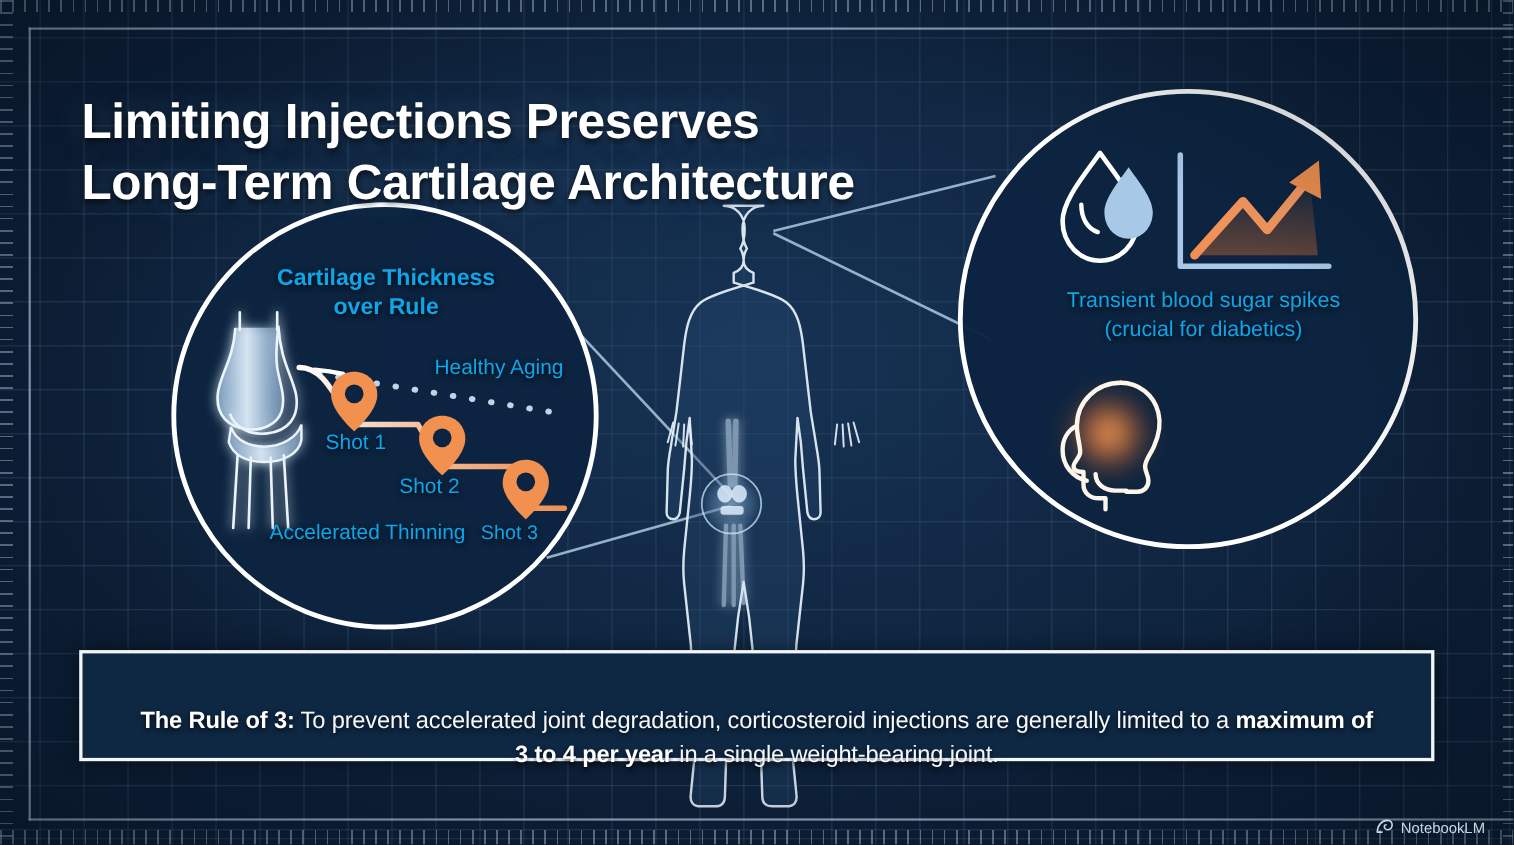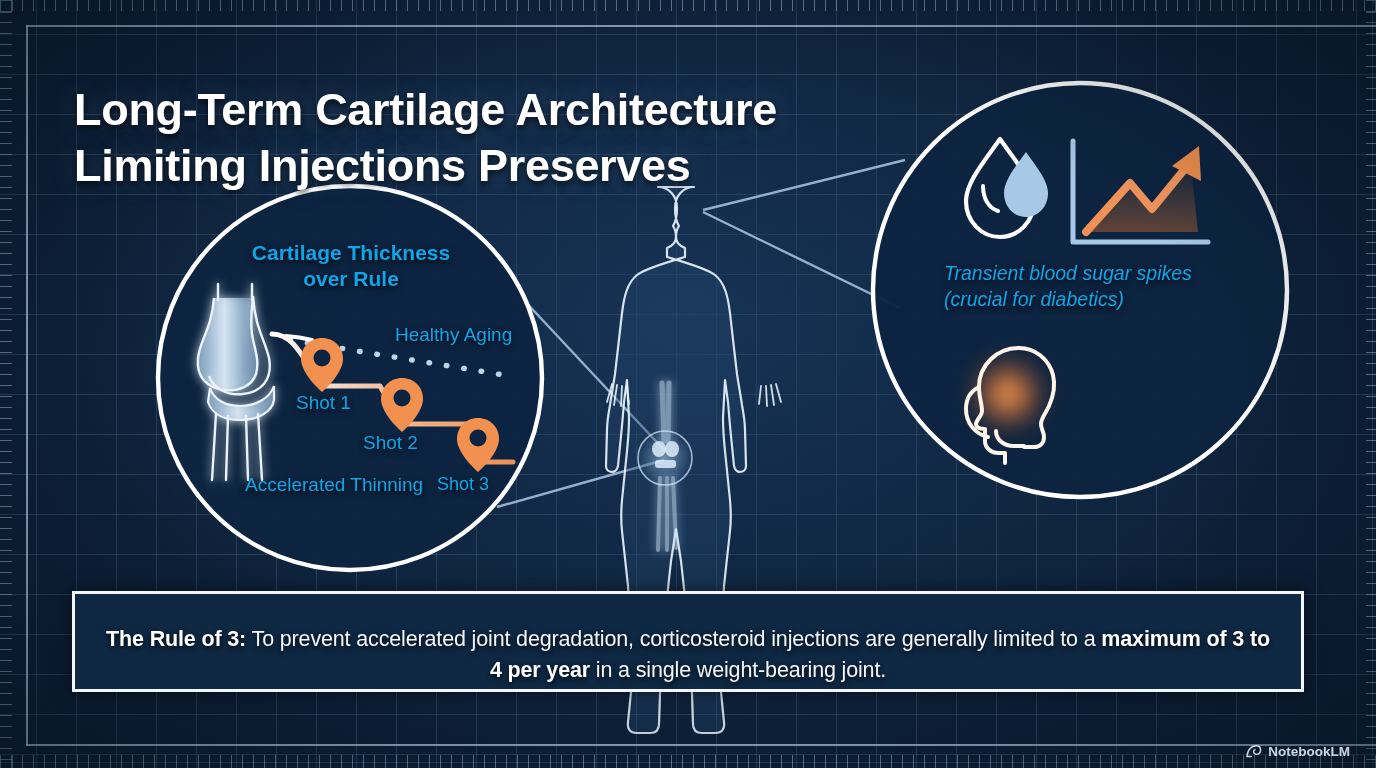--- a/index.html
+++ b/index.html
@@ -60,36 +60,36 @@
   
   .ovl{position:absolute;color:#0ea5e9;text-shadow:0 2px 6px rgba(0,0,0,.85);}
   #lc-title{left:220px;top:240px;width:262px;text-align:center;
     font-size:21px;font-weight:bold;line-height:1.23;}
   #lbl-healthy{left:395px;top:324px;font-size:19px;}
   #lbl-shot1{left:296px;top:392px;font-size:19px;}
   #lbl-shot2{left:363px;top:432px;font-size:19px;}
   #lbl-shot3{left:437px;top:474px;font-size:18px;}
   #lbl-thin{left:232px;top:474px;font-size:19px;margin-left:13px;}
 
-  #rc-text1{left:944px;top:261px;width:300px;text-align:left;
-    font-size:19.5px;line-height:1.33;font-style:italic;}
+  #rc-text1{left:944px;top:261px;width:300px;text-align:center;
+    font-size:19.5px;line-height:1.33;}
   #rc-text2{left:1063px;top:362px;width:180px;font-size:19.5px;line-height:1.35;}
 
   
   #callout{position:absolute;left:72px;top:591px;width:1232px;height:101px;
     box-sizing:border-box;border:3px solid #f2f6fa;background:#0e2742;
     box-shadow:0 0 16px rgba(0,0,0,.5);}
-  #callout p{margin:0;padding:30px 28px 0;text-align:center;
+  #callout p{margin:16px;padding:30px 28px 0;text-align:center;
     color:#f4f8fc;font-size:21.5px;line-height:1.42;letter-spacing:-.15px;
     text-shadow:0 2px 5px rgba(0,0,0,.75);}
   #callout b{font-weight:bold;color:#ffffff;}
 
   
-  #wm{position:absolute;right:26px;bottom:8px;display:flex;align-items:center;
-      gap:6px;color:#dbe6f2;font-size:13.5px;opacity:.92;font-weight:bold;}
+  #wm{position:absolute;right:26px;bottom:8px;display:flex;align-items:flex-end;
+      gap:6px;color:#dbe6f2;font-size:13.5px;opacity:.92;}
   #wm svg{display:block;}
 </style>
 </head>
 <body>
 
 <div id="stage">
 
   <div class="grid-minor"></div>
   <div class="grid-glow"></div>
 
@@ -258,22 +258,22 @@
           <path d="M996 431 c0 9 8 15 18 15 l10 0" fill="none" stroke="#fdf4ea" stroke-width="4" stroke-linecap="round"></path>
         </g>
       </g>
       <circle cx="1080" cy="290" r="207" fill="none" stroke="#ffffff" stroke-width="4.4"></circle>
     </g>
   </svg>
 
   <div class="vignette"></div>
 
   <h1 id="title">
+    <span class="l">Limiting Injections Preserves</span>
     <span class="l">Long-Term Cartilage Architecture</span>
-    <span class="l">Limiting Injections Preserves</span>
   </h1>
 
   <div class="ovl" id="lc-title">
     <span>Cartilage Thickness</span><br>
     <span>over Rule</span>
   </div>
   <div class="ovl" id="lbl-healthy">Healthy Aging</div>
   <div class="ovl" id="lbl-shot1">Shot 1</div>
   <div class="ovl" id="lbl-shot2">Shot 2</div>
   <div class="ovl" id="lbl-shot3">Shot 3</div>

